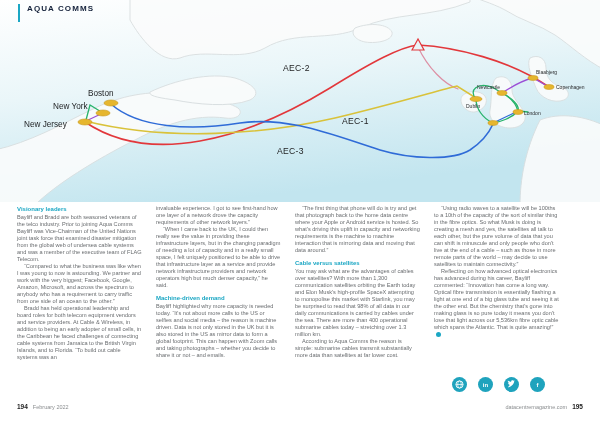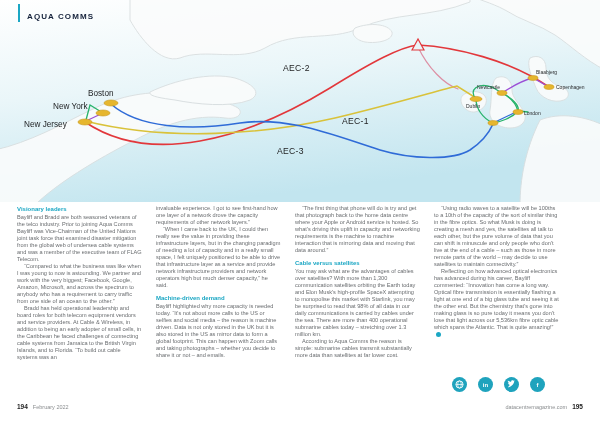--- a/index.html
+++ b/index.html
@@ -4,21 +4,21 @@
 <style>
   * { margin:0; padding:0; box-sizing:border-box; }
   html,body { width:600px; height:424px; }
   body { font-family:"Liberation Sans", sans-serif; background:#ffffff; position:relative; overflow:hidden; }
   .page { position:absolute; inset:0; background:#ffffff; }
 
   
   .map-wrap { position:absolute; top:0; left:0; width:600px; height:202px; }
   .map-wrap svg { display:block; }
 
-  .brand { position:absolute; top:4px; left:18px; display:flex; align-items:flex-end; gap:7px; }
+  .brand { position:absolute; top:4px; left:18px; display:flex; gap:7px; }
   .brand-bar { width:2px; height:18px; background:#1ba7c4; }
   .brand-name { font-size:8px; font-weight:bold; letter-spacing:1.1px; color:#15223b; padding-bottom:1px; }
 
   
   .article { position:absolute; top:205px; left:17px; width:566px; display:flex; gap:14px; }
   .col { width:125px; flex:0 0 125px; }
   .col p { font-size:5.6px; line-height:7px; color:#6a6d70; }
   .col p.indent { text-indent:7px; }
   .col h4 { font-size:6px; line-height:8px; color:#1ba7c4; font-weight:bold; margin:5px 0 1px 0; }
   .col h4.first { margin-top:0; }

